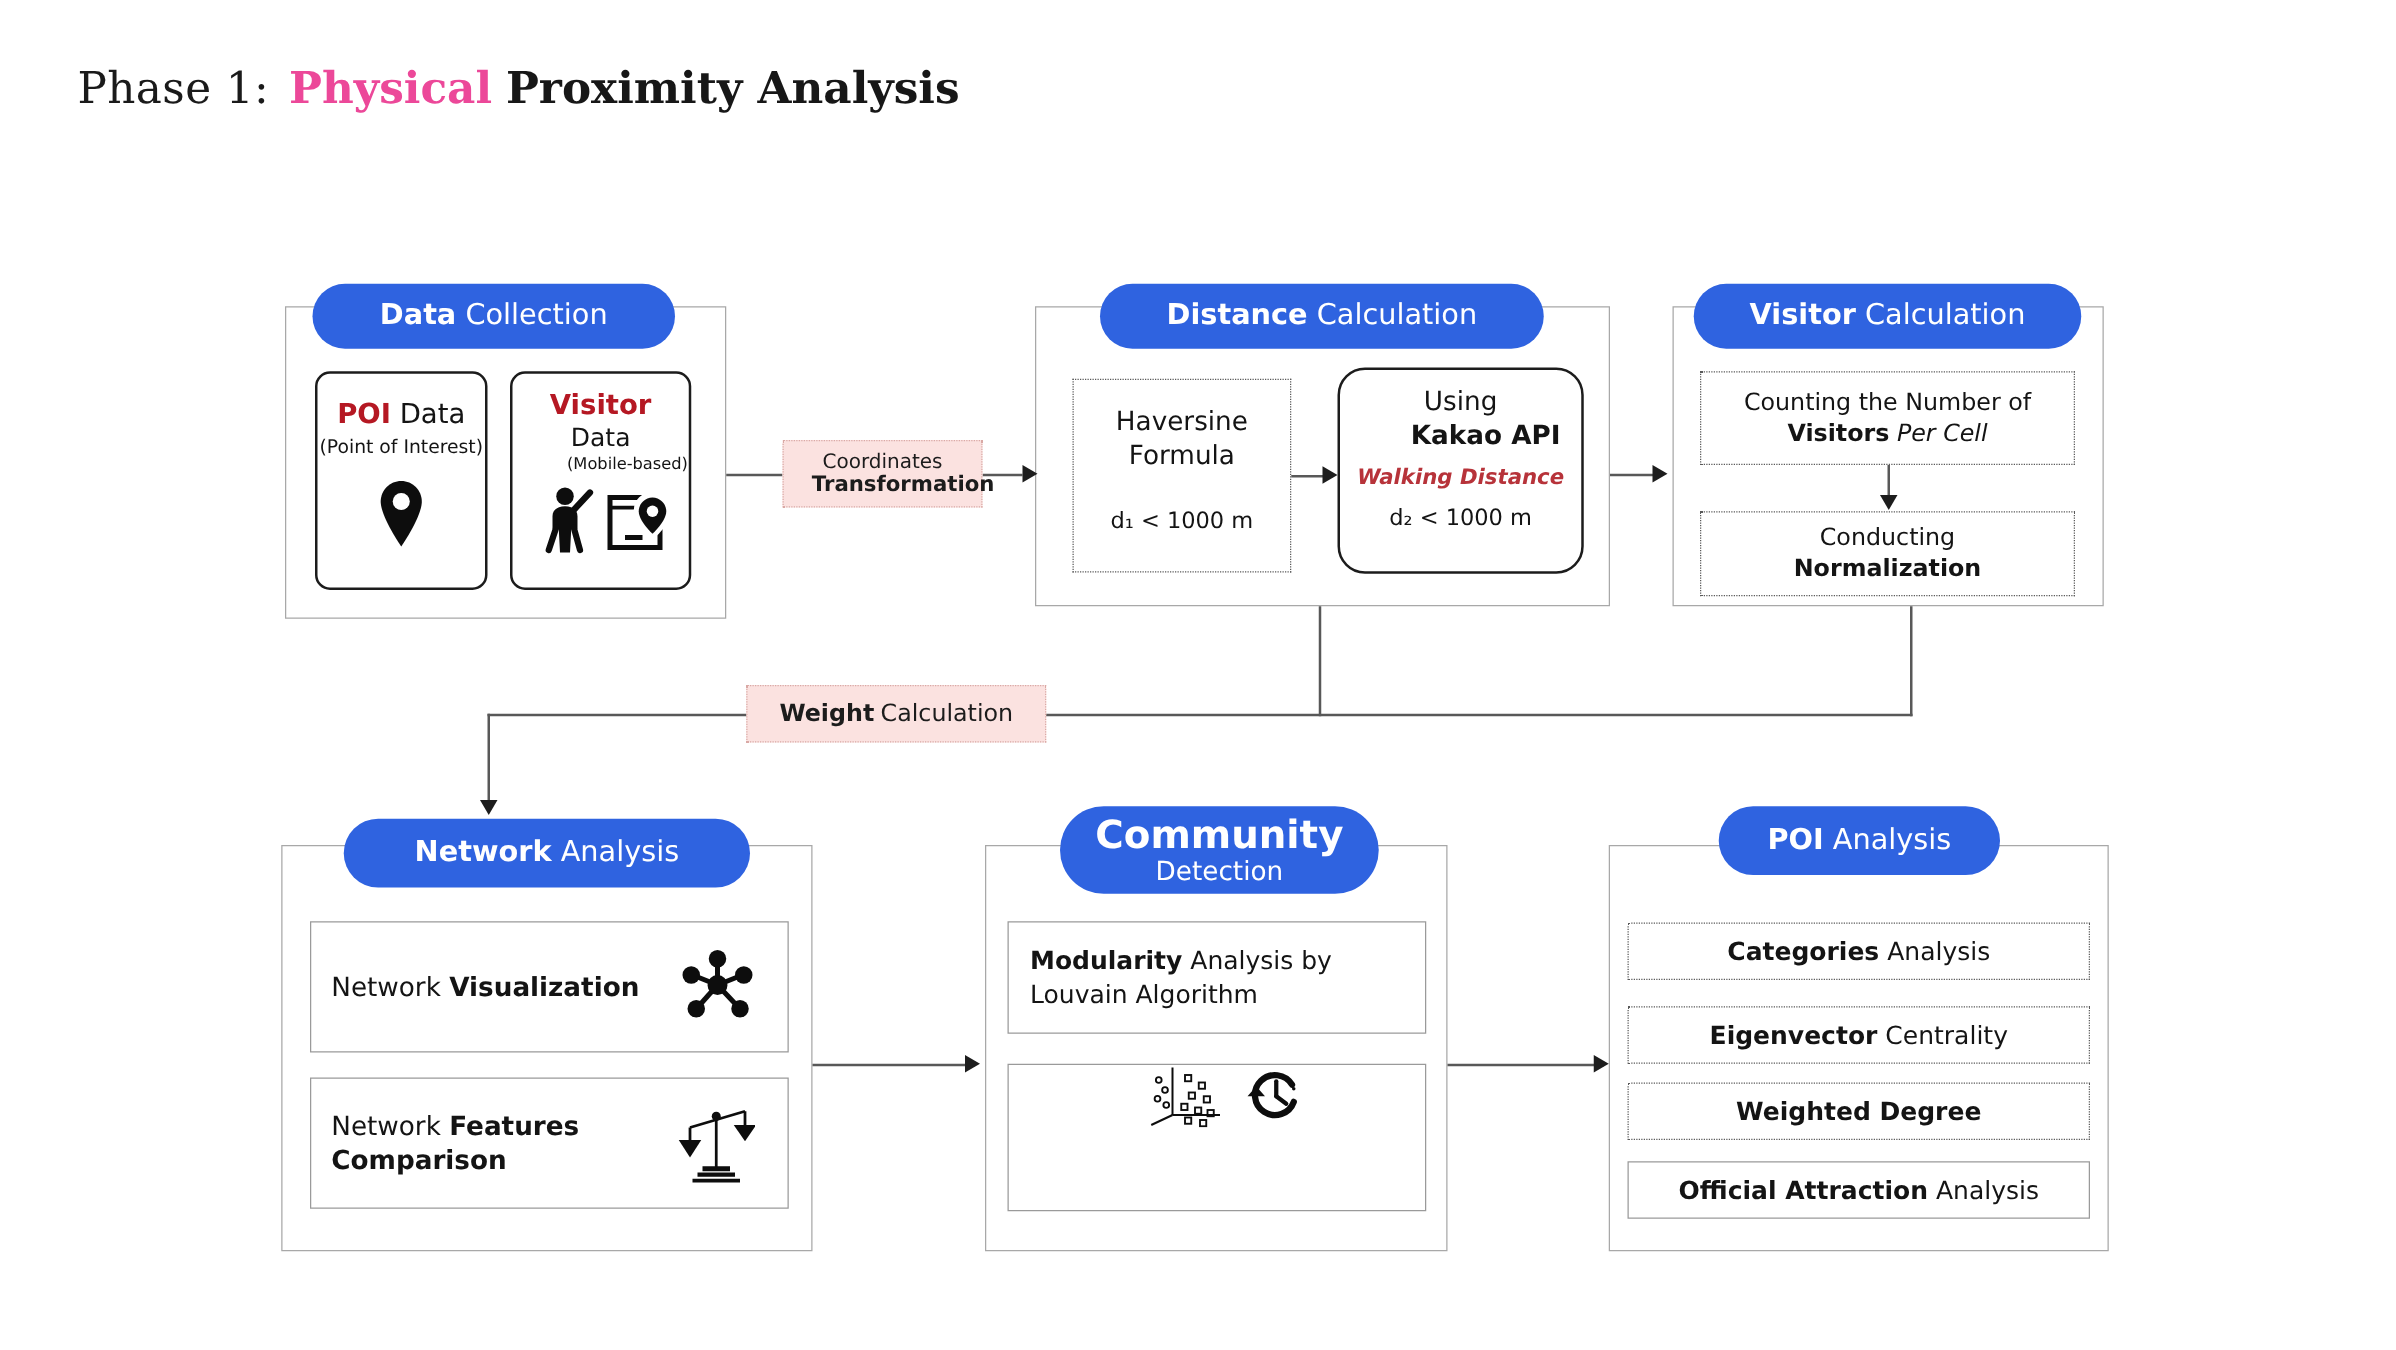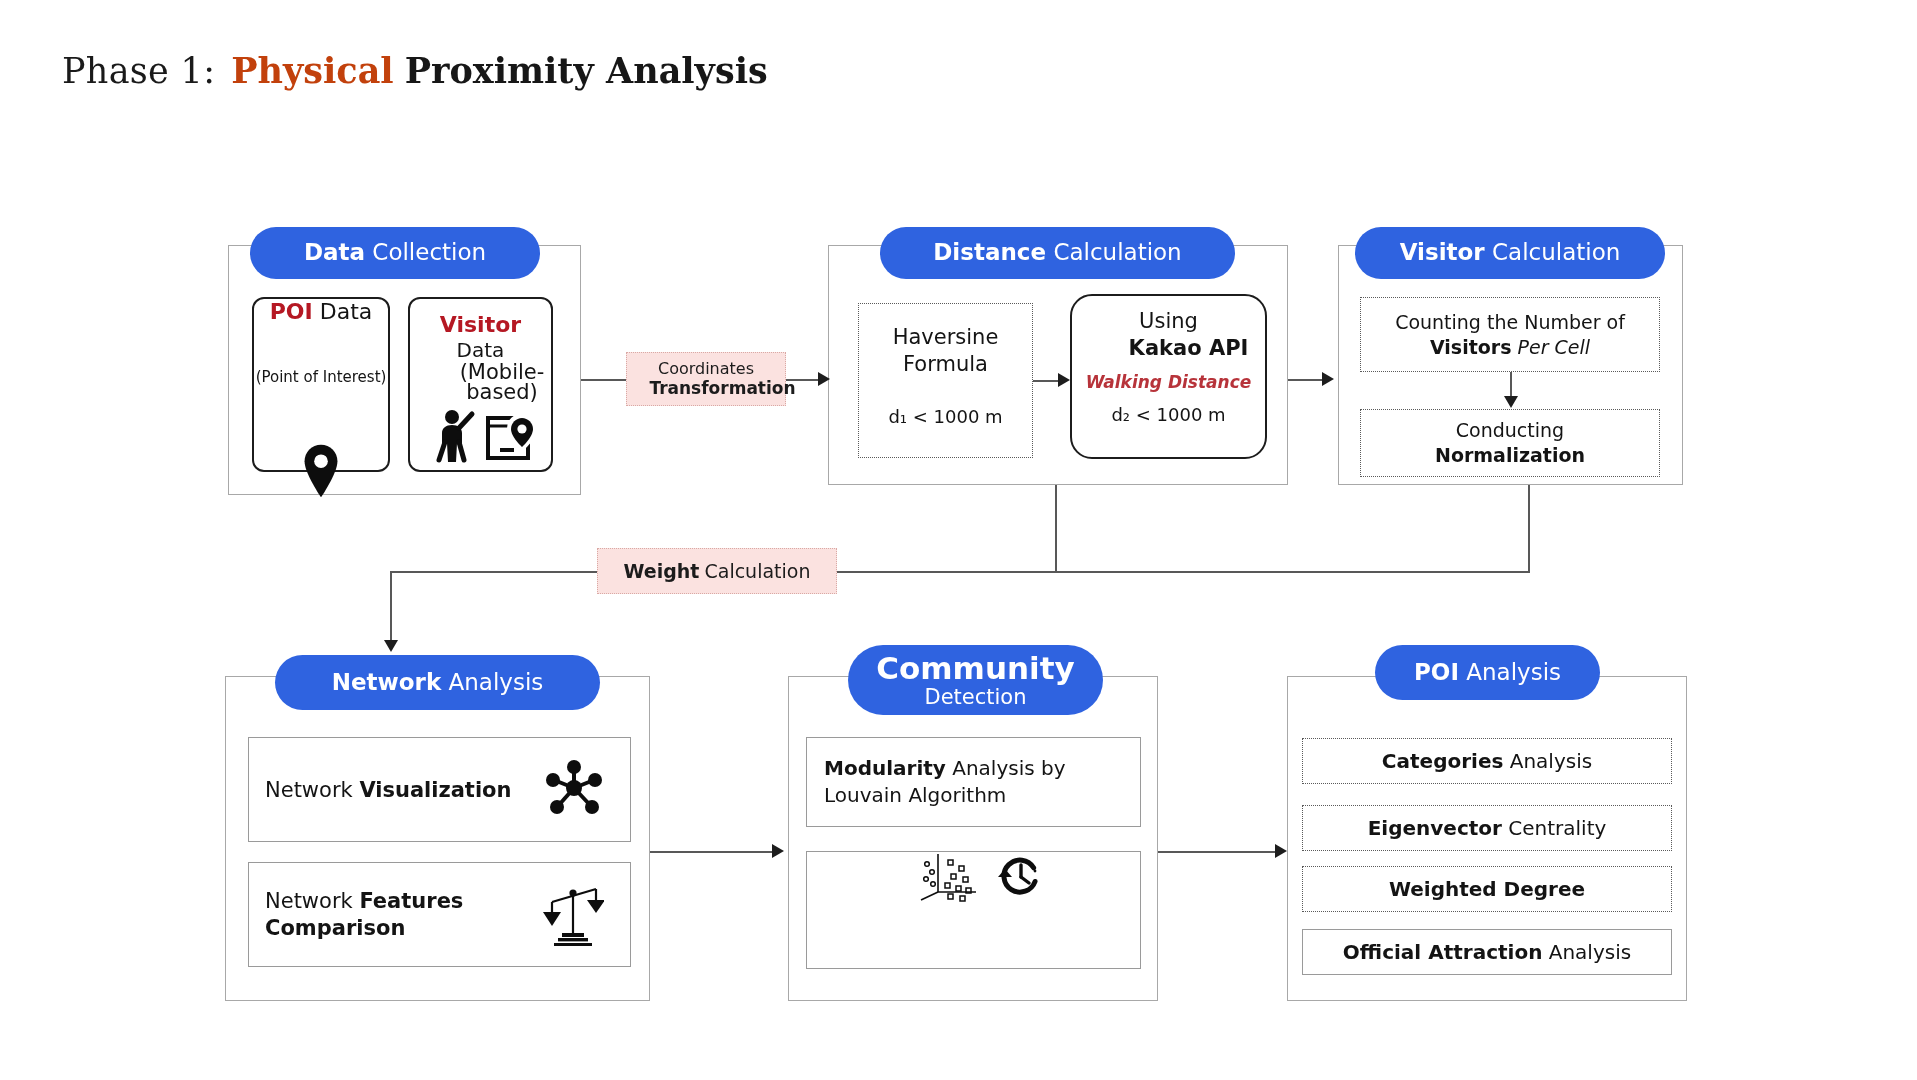--- a/index.html
+++ b/index.html
@@ -25,21 +25,21 @@
     font-size: 35px;
     line-height: 46px;
     white-space: nowrap;
     color: #1a1a1a;
   }
   #title .ph-italic {
     font-weight: 400;
     letter-spacing: .3px;
   }
   #title .ph-red {
-    color: #c2410c;
+    color: #ec4899;
     font-weight: 700;
     margin-left: 16px;
   }
   #title .ph-black {
     color: #171717;
     font-weight: 700;
   }
 
   
   .section {
@@ -135,40 +135,40 @@
   <span class="ph-italic">Phase 1:</span><span class="ph-red">Physical</span>
   <span class="ph-black">Proximity Analysis</span>
 </div>
 
 <div class="section" style="left:228px; top:245px; width:353px; height:250px;"></div>
 
 <div class="pill" style="left:250px; top:227px; width:290px; height:52px;">
   <span class="b">Data</span>&nbsp;<span class="n">Collection</span>
 </div>
 
-<div class="card rounded solid-dark" style="left:252px; top:297px; width:138px; height:175px; flex-direction:column; justify-content:flex-start; gap:40px;">
+<div class="card rounded solid-dark" style="left:252px; top:297px; width:138px; height:175px; flex-direction:column; justify-content:flex-start; padding-top:20px;">
   <div style="font-size:22px; line-height:26px;">
     <span class="b" style="color:#b51823;">POI</span>
     <span>Data</span>
   </div>
   <div style="font-size:15px; line-height:20px; margin-top:2px;">(Point of Interest)</div>
   <span class="icon" style="margin-top:16px;">
     <svg width="44" height="56" viewBox="0 0 24 32">
       <path d="M12 1C6.8 1 2.6 5.2 2.6 10.4c0 7 9.4 20.6 9.4 20.6s9.4-13.6 9.4-20.6C21.4 5.2 17.2 1 12 1z" fill="#0d0d0d"></path>
       <circle cx="12" cy="10.4" r="3.9" fill="#ffffff"></circle>
     </svg>
   </span>
 </div>
 
 <div class="card rounded solid-dark" style="left:408px; top:297px; width:145px; height:175px; flex-direction:column; justify-content:flex-start; padding-top:12px;">
   <div style="font-size:22px; line-height:27px;">
     <span class="b" style="color:#b51823;">Visitor</span>
   </div>
   <div style="font-size:20px; line-height:24px;">Data</div>
-  <div style="font-size:21px; line-height:20px;margin-left:43px;">(Mobile-based)</div>
+  <div style="font-size:13px; line-height:20px;margin-left:43px;">(Mobile-based)</div>
   <span class="icon" style="margin-top:6px;">
     <svg width="110" height="56" viewBox="0 0 110 56">
 
       <circle cx="26" cy="9" r="7" fill="#0d0d0d"></circle>
       <path d="M26 17c-6 0-10 3-10 8v10h5l1 19h8l1-19h5V25c0-5-4-8-10-8z" fill="#0d0d0d"></path>
       <path d="M33 20 L46 6" stroke="#0d0d0d" stroke-width="5" stroke-linecap="round" fill="none"></path>
       <path d="M19 34 L13 52" stroke="#0d0d0d" stroke-width="5" stroke-linecap="round" fill="none"></path>
       <path d="M33 34 L38 52" stroke="#0d0d0d" stroke-width="5" stroke-linecap="round" fill="none"></path>
 
       <rect x="62" y="10" width="40" height="40" fill="none" stroke="#0d0d0d" stroke-width="4"></rect>

